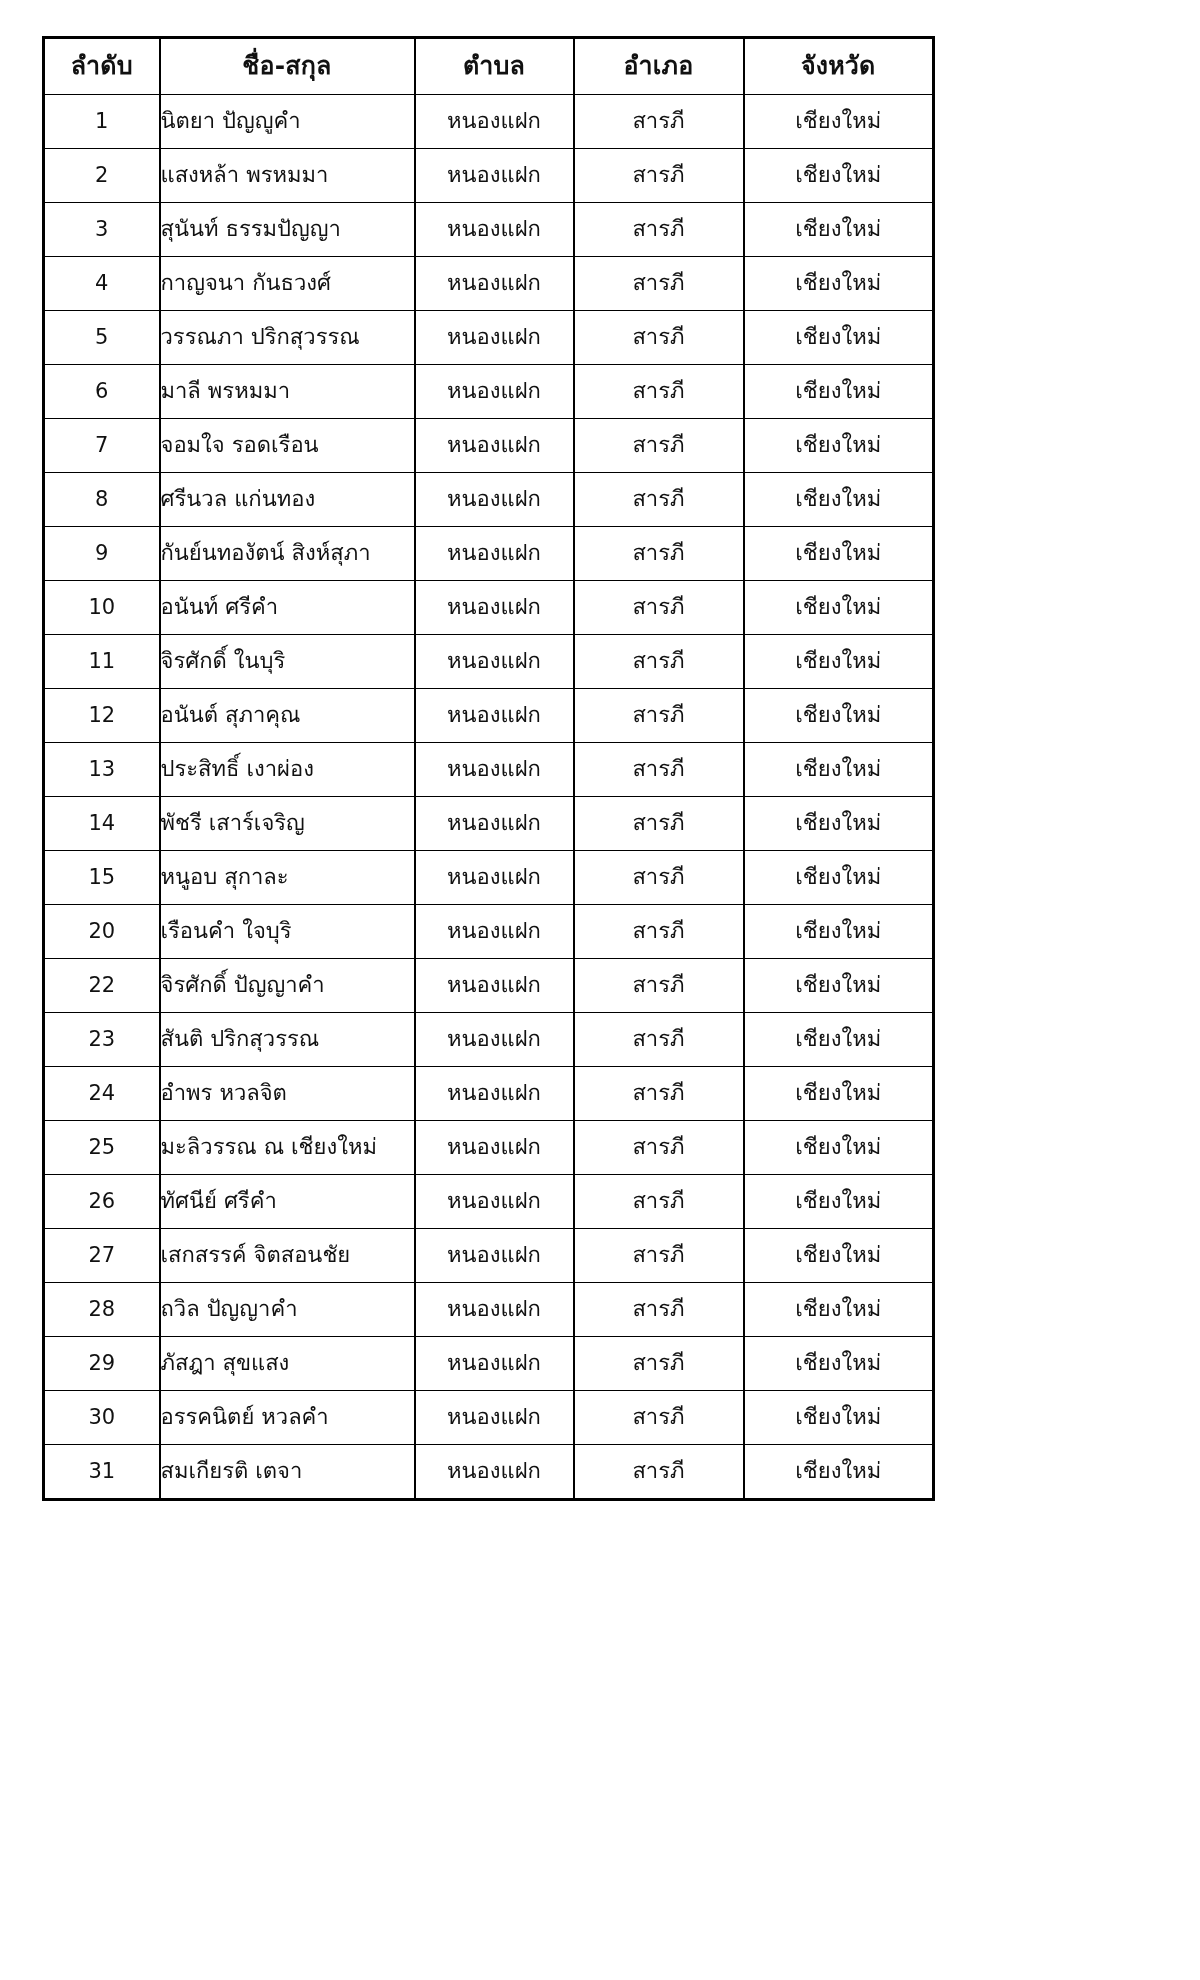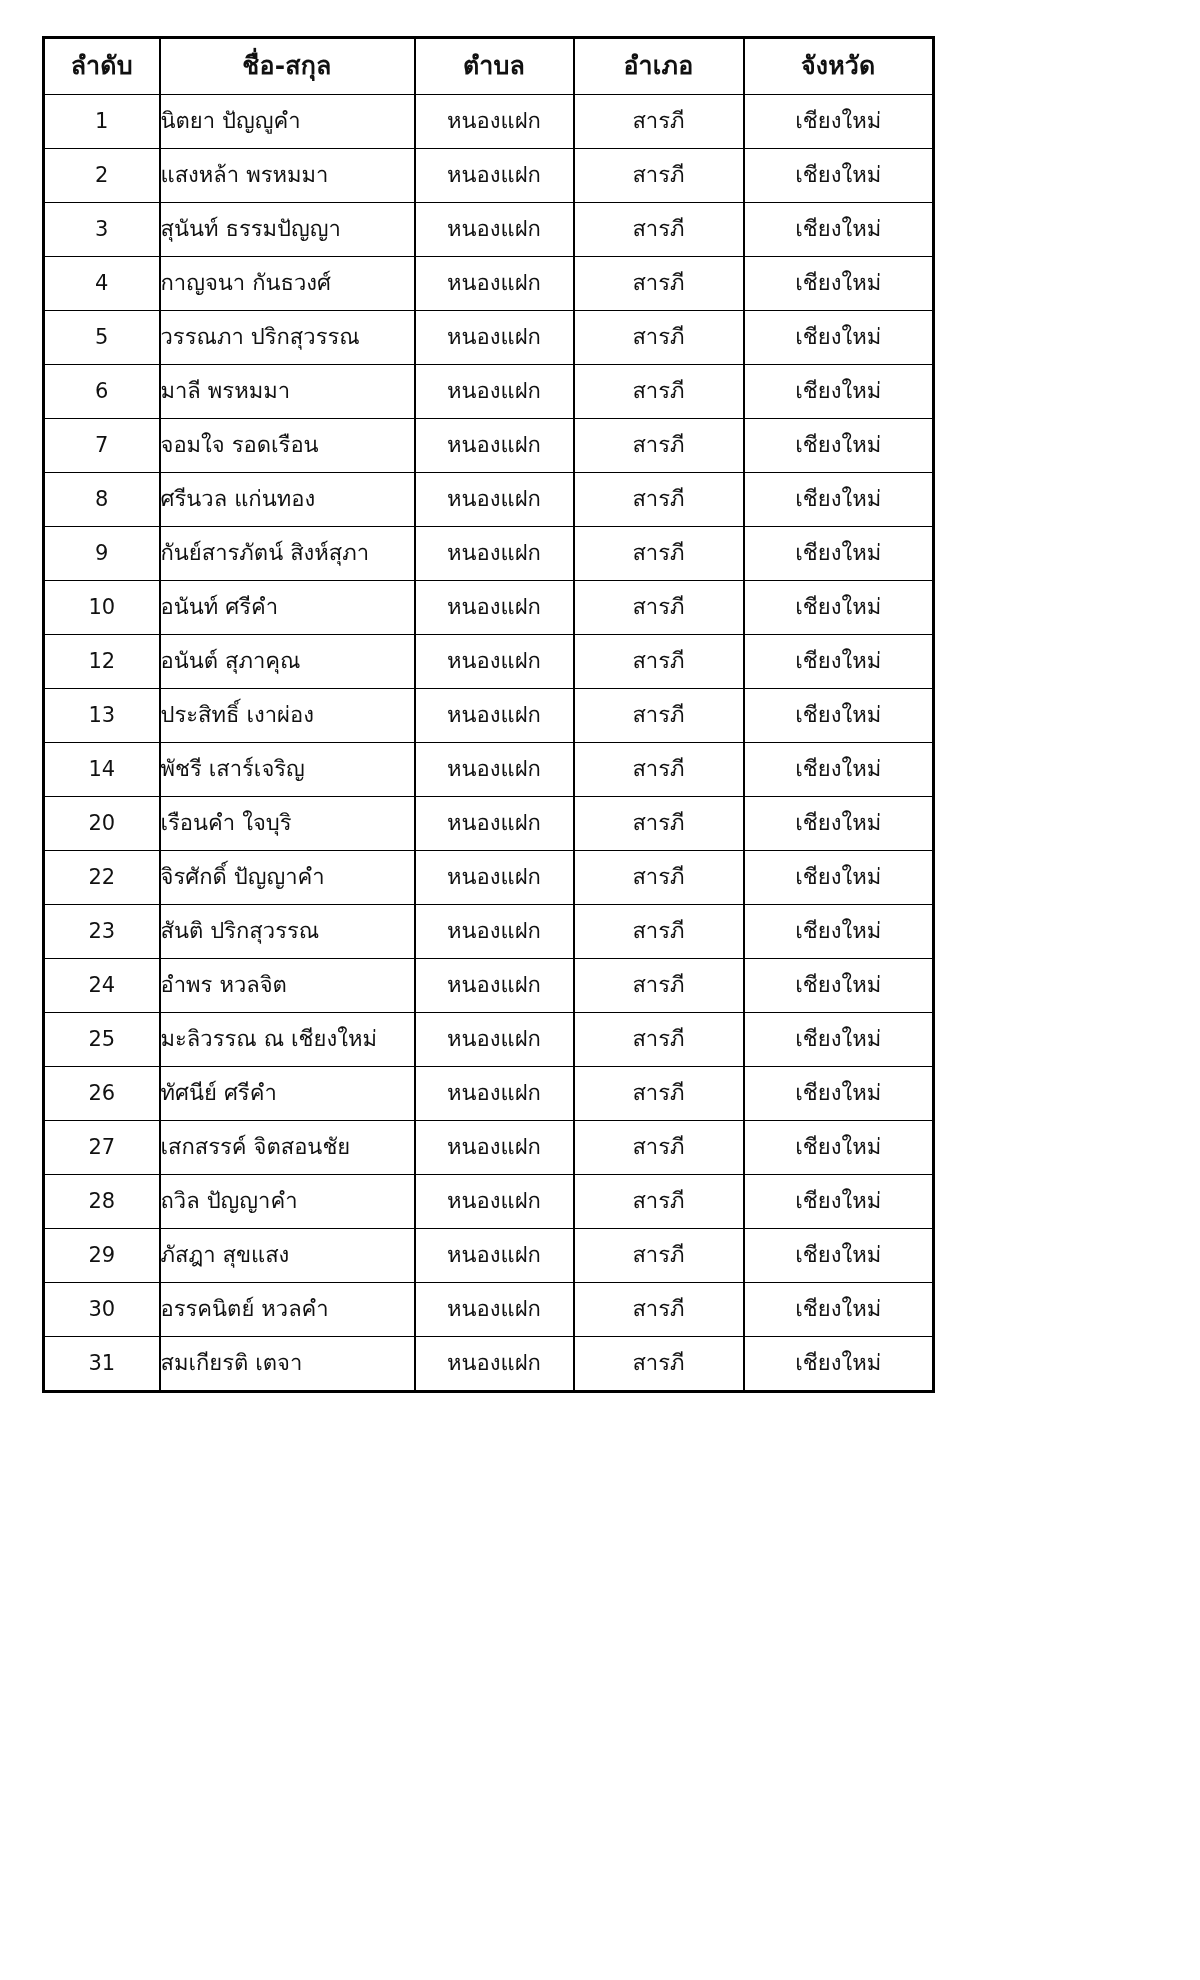--- a/index.html
+++ b/index.html
@@ -179,49 +179,63 @@
           </tr>
           <tr>
             <td class="cell-index">8</td>
             <td class="cell-name">ศรีนวล แก่นทอง</td>
             <td class="cell-sub">หนองแฝก</td>
             <td class="cell-dist">สารภี</td>
             <td class="cell-prov">เชียงใหม่</td>
           </tr>
           <tr>
             <td class="cell-index">9</td>
-            <td class="cell-name">กันย์สารภัตน์ สิงห์สุภา</td>
+            <td class="cell-name">กันย์นทองัตน์ สิงห์สุภา</td>
             <td class="cell-sub">หนองแฝก</td>
             <td class="cell-dist">สารภี</td>
             <td class="cell-prov">เชียงใหม่</td>
           </tr>
           <tr>
             <td class="cell-index">10</td>
             <td class="cell-name">อนันท์ ศรีคำ</td>
             <td class="cell-sub">หนองแฝก</td>
             <td class="cell-dist">สารภี</td>
             <td class="cell-prov">เชียงใหม่</td>
           </tr>
           <tr>
+            <td class="cell-index">11</td>
+            <td class="cell-name">จิรศักดิ์ ในบุริ</td>
+            <td class="cell-sub">หนองแฝก</td>
+            <td class="cell-dist">สารภี</td>
+            <td class="cell-prov">เชียงใหม่</td>
+          </tr>
+          <tr>
             <td class="cell-index">12</td>
             <td class="cell-name">อนันต์ สุภาคุณ</td>
             <td class="cell-sub">หนองแฝก</td>
             <td class="cell-dist">สารภี</td>
             <td class="cell-prov">เชียงใหม่</td>
           </tr>
           <tr>
             <td class="cell-index">13</td>
             <td class="cell-name">ประสิทธิ์ เงาผ่อง</td>
             <td class="cell-sub">หนองแฝก</td>
             <td class="cell-dist">สารภี</td>
             <td class="cell-prov">เชียงใหม่</td>
           </tr>
           <tr>
             <td class="cell-index">14</td>
             <td class="cell-name">พัชรี เสาร์เจริญ</td>
+            <td class="cell-sub">หนองแฝก</td>
+            <td class="cell-dist">สารภี</td>
+            <td class="cell-prov">เชียงใหม่</td>
+          </tr>
+          <tr>
+            <td class="cell-index">15</td>
+            <td class="cell-name">หนูอบ สุกาละ</td>
             <td class="cell-sub">หนองแฝก</td>
             <td class="cell-dist">สารภี</td>
             <td class="cell-prov">เชียงใหม่</td>
           </tr>
           <tr>
             <td class="cell-index">20</td>
             <td class="cell-name">เรือนคำ ใจบุริ</td>
             <td class="cell-sub">หนองแฝก</td>
             <td class="cell-dist">สารภี</td>
             <td class="cell-prov">เชียงใหม่</td>

